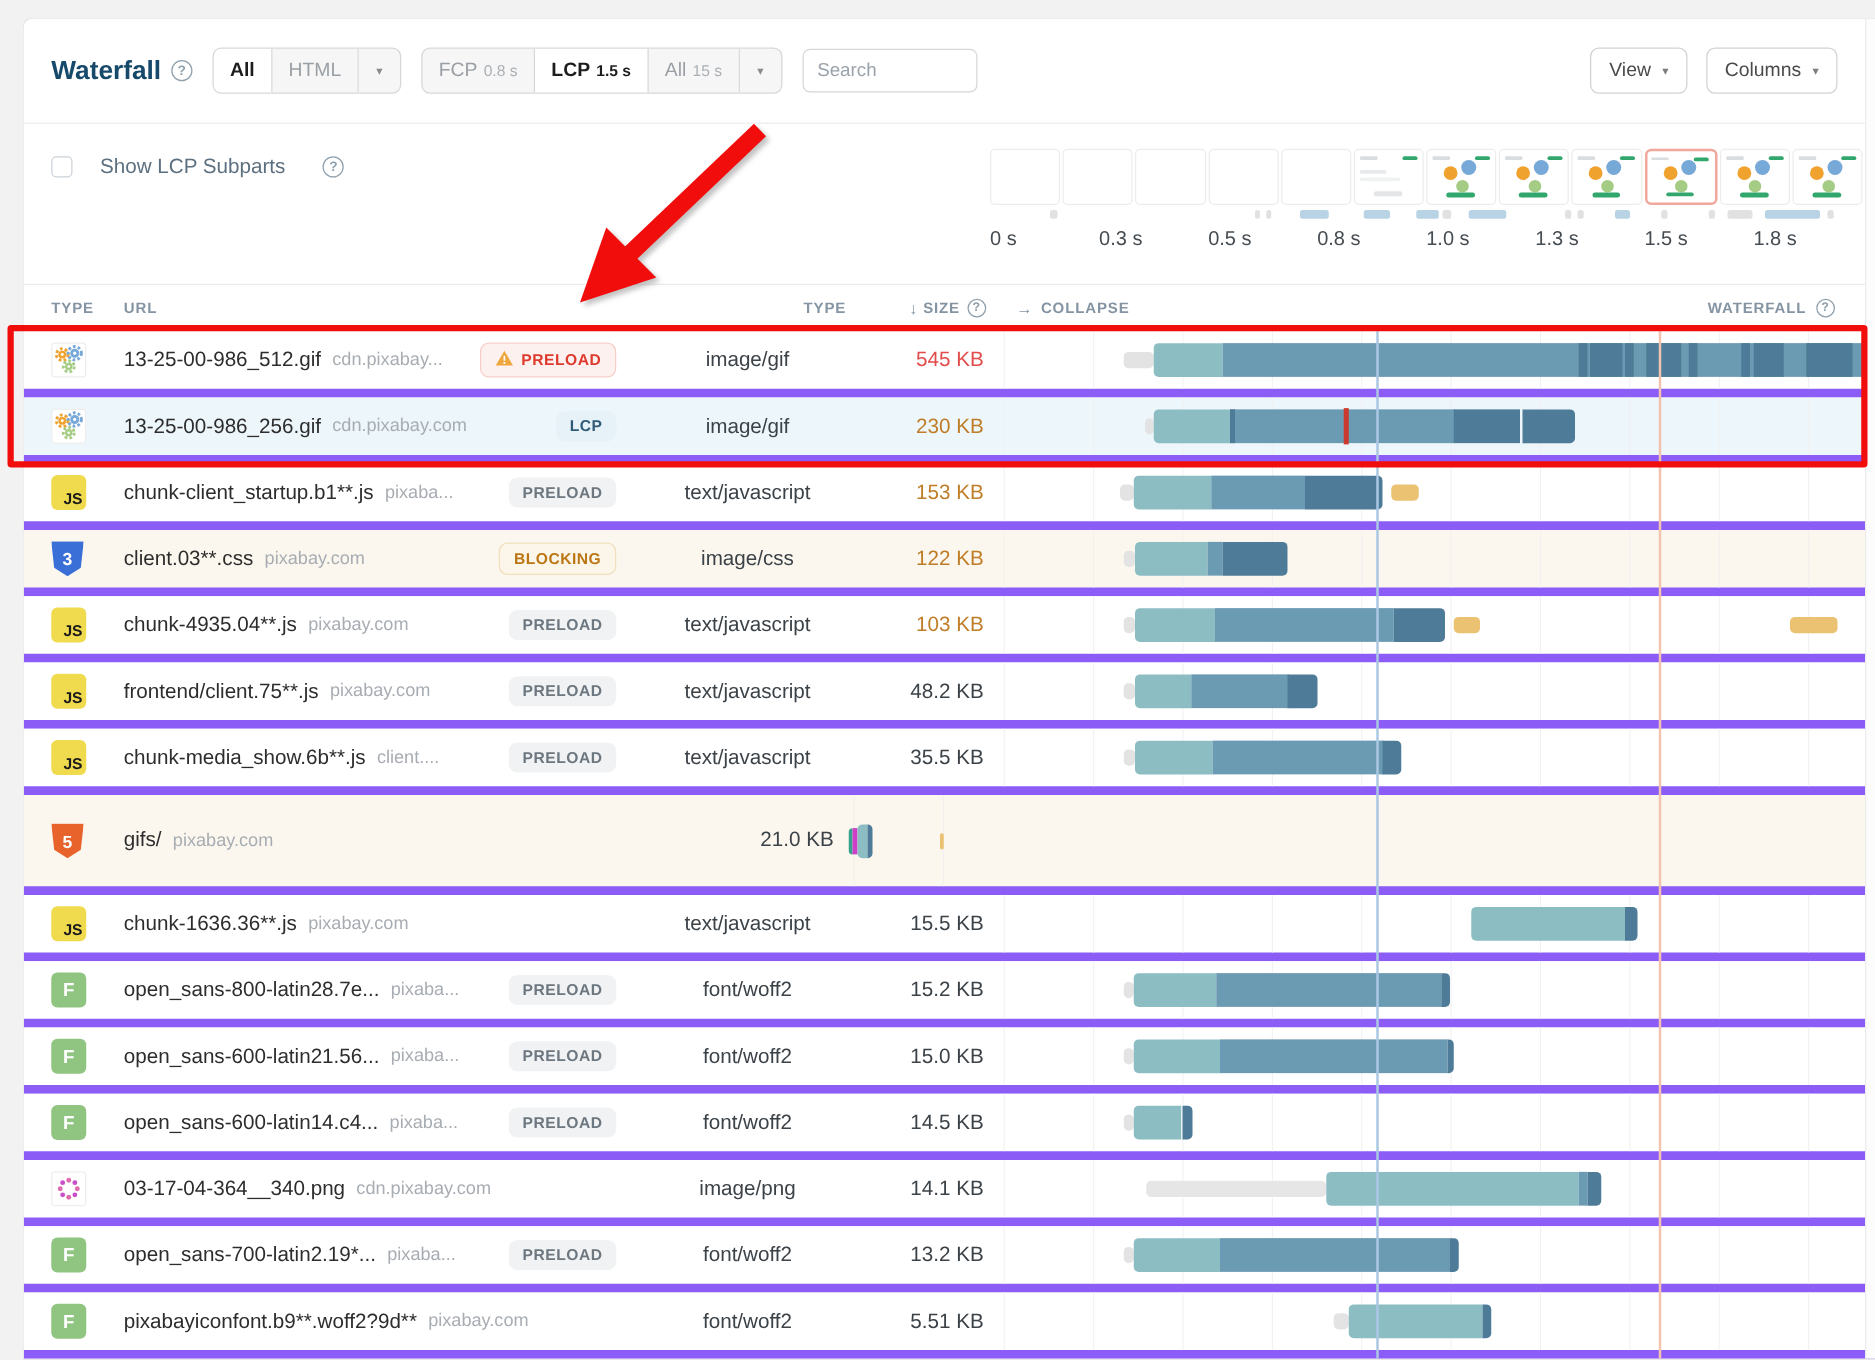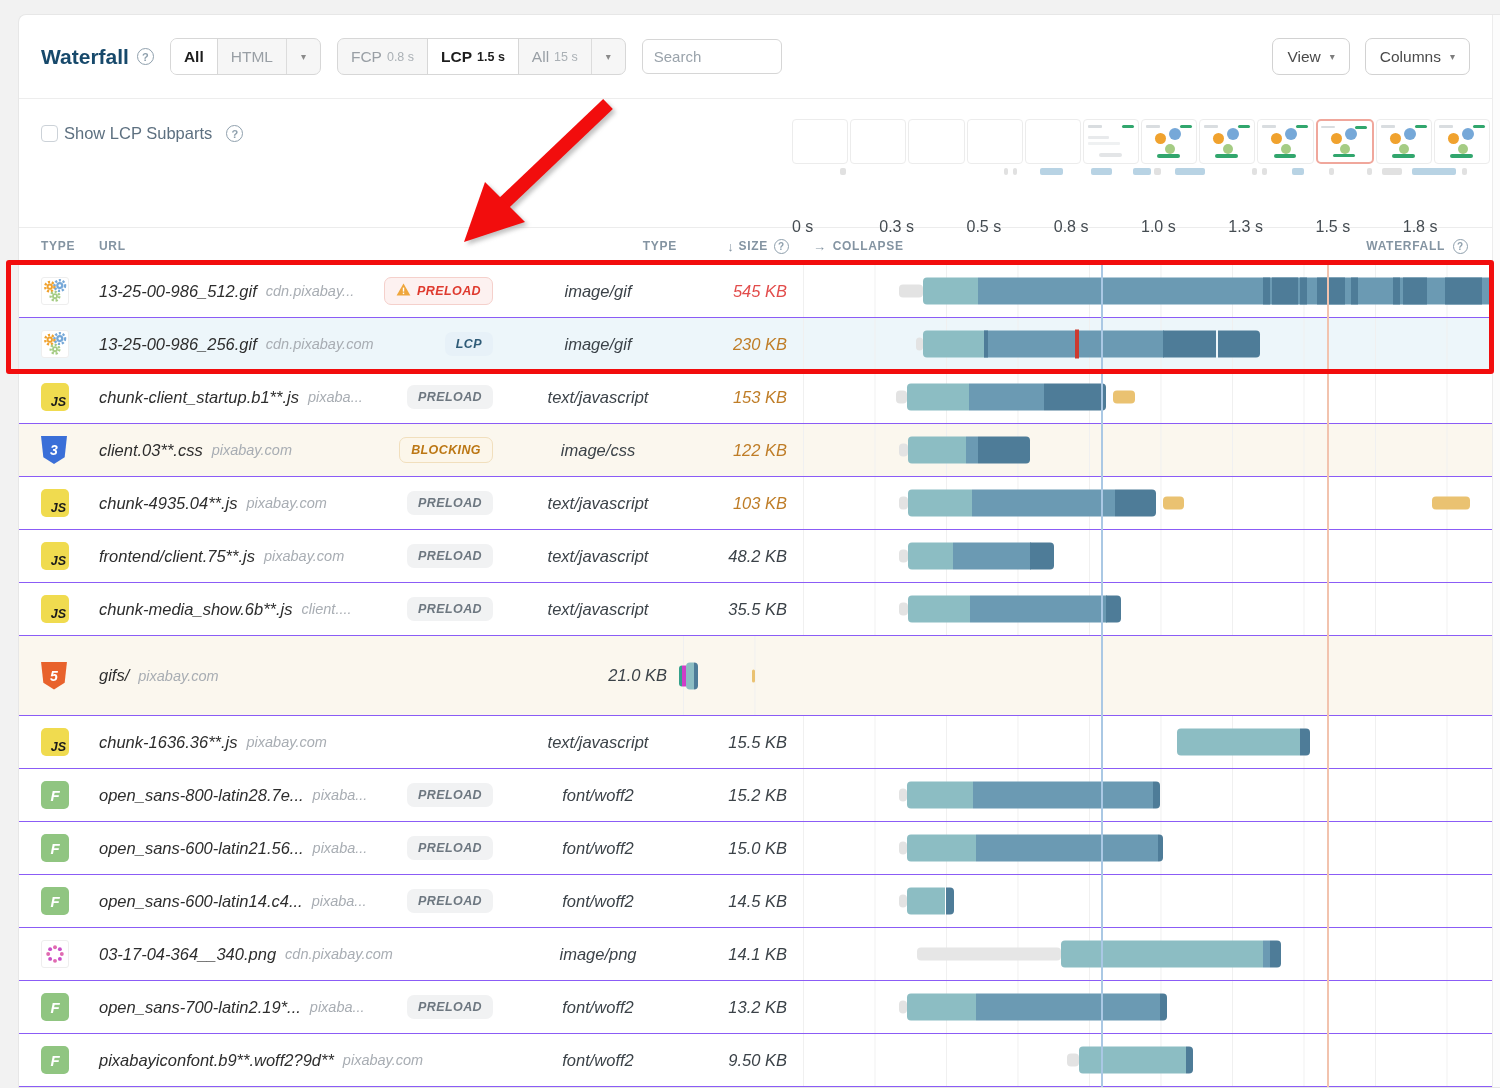--- a/index.html
+++ b/index.html
@@ -28,57 +28,57 @@
   .search { width:140px; height:35px; margin-left:16px; border:1px solid #d6d6d6; border-radius:6px;
     padding:0 11px; font-size:15px; color:#333; font-family:"Liberation Sans",sans-serif; }
   .search::placeholder { color:#9aa3ab; }
   .tb-right { margin-left:auto; display:flex; gap:15px; }
   .btn { display:flex; align-items:center; gap:9px; height:37px; padding:0 14px; background:#fff;
     border:1px solid #d2d2d2; border-radius:7px; font-size:15.5px; color:#4a4a4a; }
   .btn .caret { font-size:10px; color:#7d7d7d; }
 
   
   .strip-section { position:relative; height:128px; padding-left:22px; }
-  .subparts { display:flex; align-items:center; gap:6px; padding-top:25px; }
+  .subparts { display:flex; align-items:center; gap:22px; padding-top:25px; }
   .cb { width:17px; height:17px; border:1.6px solid #ccd2d8; border-radius:4px; background:#fff; flex:none; }
   .subparts-label { font-size:16.5px; color:#5d7080; }
   .filmstrip { position:absolute; right:10px; top:20px; width:698px; }
   .thumbs { display:flex; gap:2px; }
   .thumb { position:relative; flex:1; height:45px; background:#fff; border:1px solid #ececec;
     border-radius:4px; overflow:hidden; }
   .thumb.selected { border:2px solid #f0a79c; border-radius:5px; }
   .t-dash { position:absolute; left:7%; top:12%; width:26%; height:6%; background:#d9dde0; border-radius:1px; }
   .t-pill { position:absolute; right:8%; top:11%; width:22%; height:8%; background:#31a66d; border-radius:2px; }
   .t-c1 { position:absolute; left:24%; top:30%; width:11px; height:11px; border-radius:50%; background:#f0a22e; }
   .t-c2 { position:absolute; left:50%; top:18%; width:12px; height:12px; border-radius:50%; background:#76a8d8; }
   .t-c3 { position:absolute; left:42%; top:55%; width:10px; height:10px; border-radius:50%; background:#a5cc84; }
   .t-bar { position:absolute; left:28%; bottom:12%; width:42%; height:8%; background:#31a66d; border-radius:2px; }
   .t-box { position:absolute; left:8%; top:38%; width:38%; height:7%; background:#e8eaec; border-radius:1px; }
   .t-box2 { position:absolute; left:8%; top:52%; width:58%; height:7%; background:#eff1f2; border-radius:1px; }
   .t-gbar { position:absolute; left:28%; bottom:14%; width:42%; height:9%; background:#e3e5e7; border-radius:2px; }
   .ticks { position:relative; height:8px; margin-top:4px; }
   .tick-mark { position:absolute; top:0; height:7px; border-radius:2px; }
   .tick-b { background:#b8d3e4; } .tick-g { background:#e1e1e1; }
   .fs-labels { display:flex; margin-top:7px; }
-  .fs-labels span { flex:1; font-size:16px; color:#454c52;margin-top:35px; }
+  .fs-labels span { flex:1; font-size:16px; color:#454c52; }
 
   
   .thead { display:grid; grid-template-columns:58px 420px 158px 120px 1fr; align-items:center;
     height:38px; padding-left:22px; border-top:1px solid #ececec; border-bottom:1px solid #e6e6e6;
     font-size:12px; font-weight:700; letter-spacing:.7px; color:#8494a2; }
   .thead .right { text-align:right; }
   .th-size { display:flex; justify-content:flex-end; align-items:center; gap:4px; padding-right:8px; }
   .th-wf { display:flex; justify-content:space-between; align-items:center; padding:0 32px 0 16px; }
   .th-part { display:flex; align-items:center; gap:6px; }
   .arrow-glyph { font-size:13px; font-weight:400; color:#8494a2; }
   .thead .help { width:15px; height:15px; font-size:10px; margin-left:2px; border-width:1.4px; }
 
   .tbody { position:relative; }
   .trow { display:grid; grid-template-columns:58px 420px 158px 120px 1fr; align-items:center;
-    height:53px; padding-left:22px; border-bottom:1px solid #8b5cf6; background:#fff;font-style:italic; }
+    height:53px; padding-left:22px; border-bottom:7px solid #8b5cf6; background:#fff; }
   .trow.bg-lcp { background:#edf6fa; }
   .trow.bg-cream { background:#fbf7ee; }
   .trow.row-tall { height:80px; }
   .cell-url { display:flex; align-items:center; padding-right:26px; min-width:0; }
   .fname { font-size:16.5px; color:#2d2d2d; white-space:nowrap; }
   .fdomain { font-size:14.5px; color:#a8adb3; margin-left:9px; white-space:nowrap; }
   .badge { margin-left:auto; flex:none; display:flex; align-items:center; gap:6px; padding:5px 11px;
     border-radius:7px; font-size:12.5px; font-weight:700; letter-spacing:.4px; }
   .badge.preload { background:#f1f2f3; color:#6d7780; }
   .badge.preload_warn { background:#fdf1f0; border:1px solid #f5d0cb; color:#df3a2e; }
@@ -576,21 +576,21 @@
         </div>
         <div class="trow">
           <div>
             <div class="ico ico-font">F</div>
           </div>
           <div class="cell-url">
             <span class="fname">pixabayiconfont.b9**.woff2?9d**</span>
             <span class="fdomain">pixabay.com</span>
           </div>
           <div class="cell-type">font/woff2</div>
-          <div class="cell-size size-dark">9.50 KB</div>
+          <div class="cell-size size-dark">5.51 KB</div>
           <div class="cell-wf">
             <div class="wseg h13 rlr" style="left: 38.4%; width: 1.7%; background: rgb(227, 227, 227);"></div>
             <div class="wseg h27 rl" style="left: 40.1%; width: 15.3%; background: rgb(140, 189, 195);"></div>
             <div class="wseg h27 rr" style="left: 55.4%; width: 0.9%; background: rgb(78, 124, 152);"></div>
           </div>
         </div>
         <div class="vlines">
           <div class="vline fcp" style="left: 43.3%;"></div>
           <div class="vline lcp" style="left: 75.4%;"></div>
         </div>

